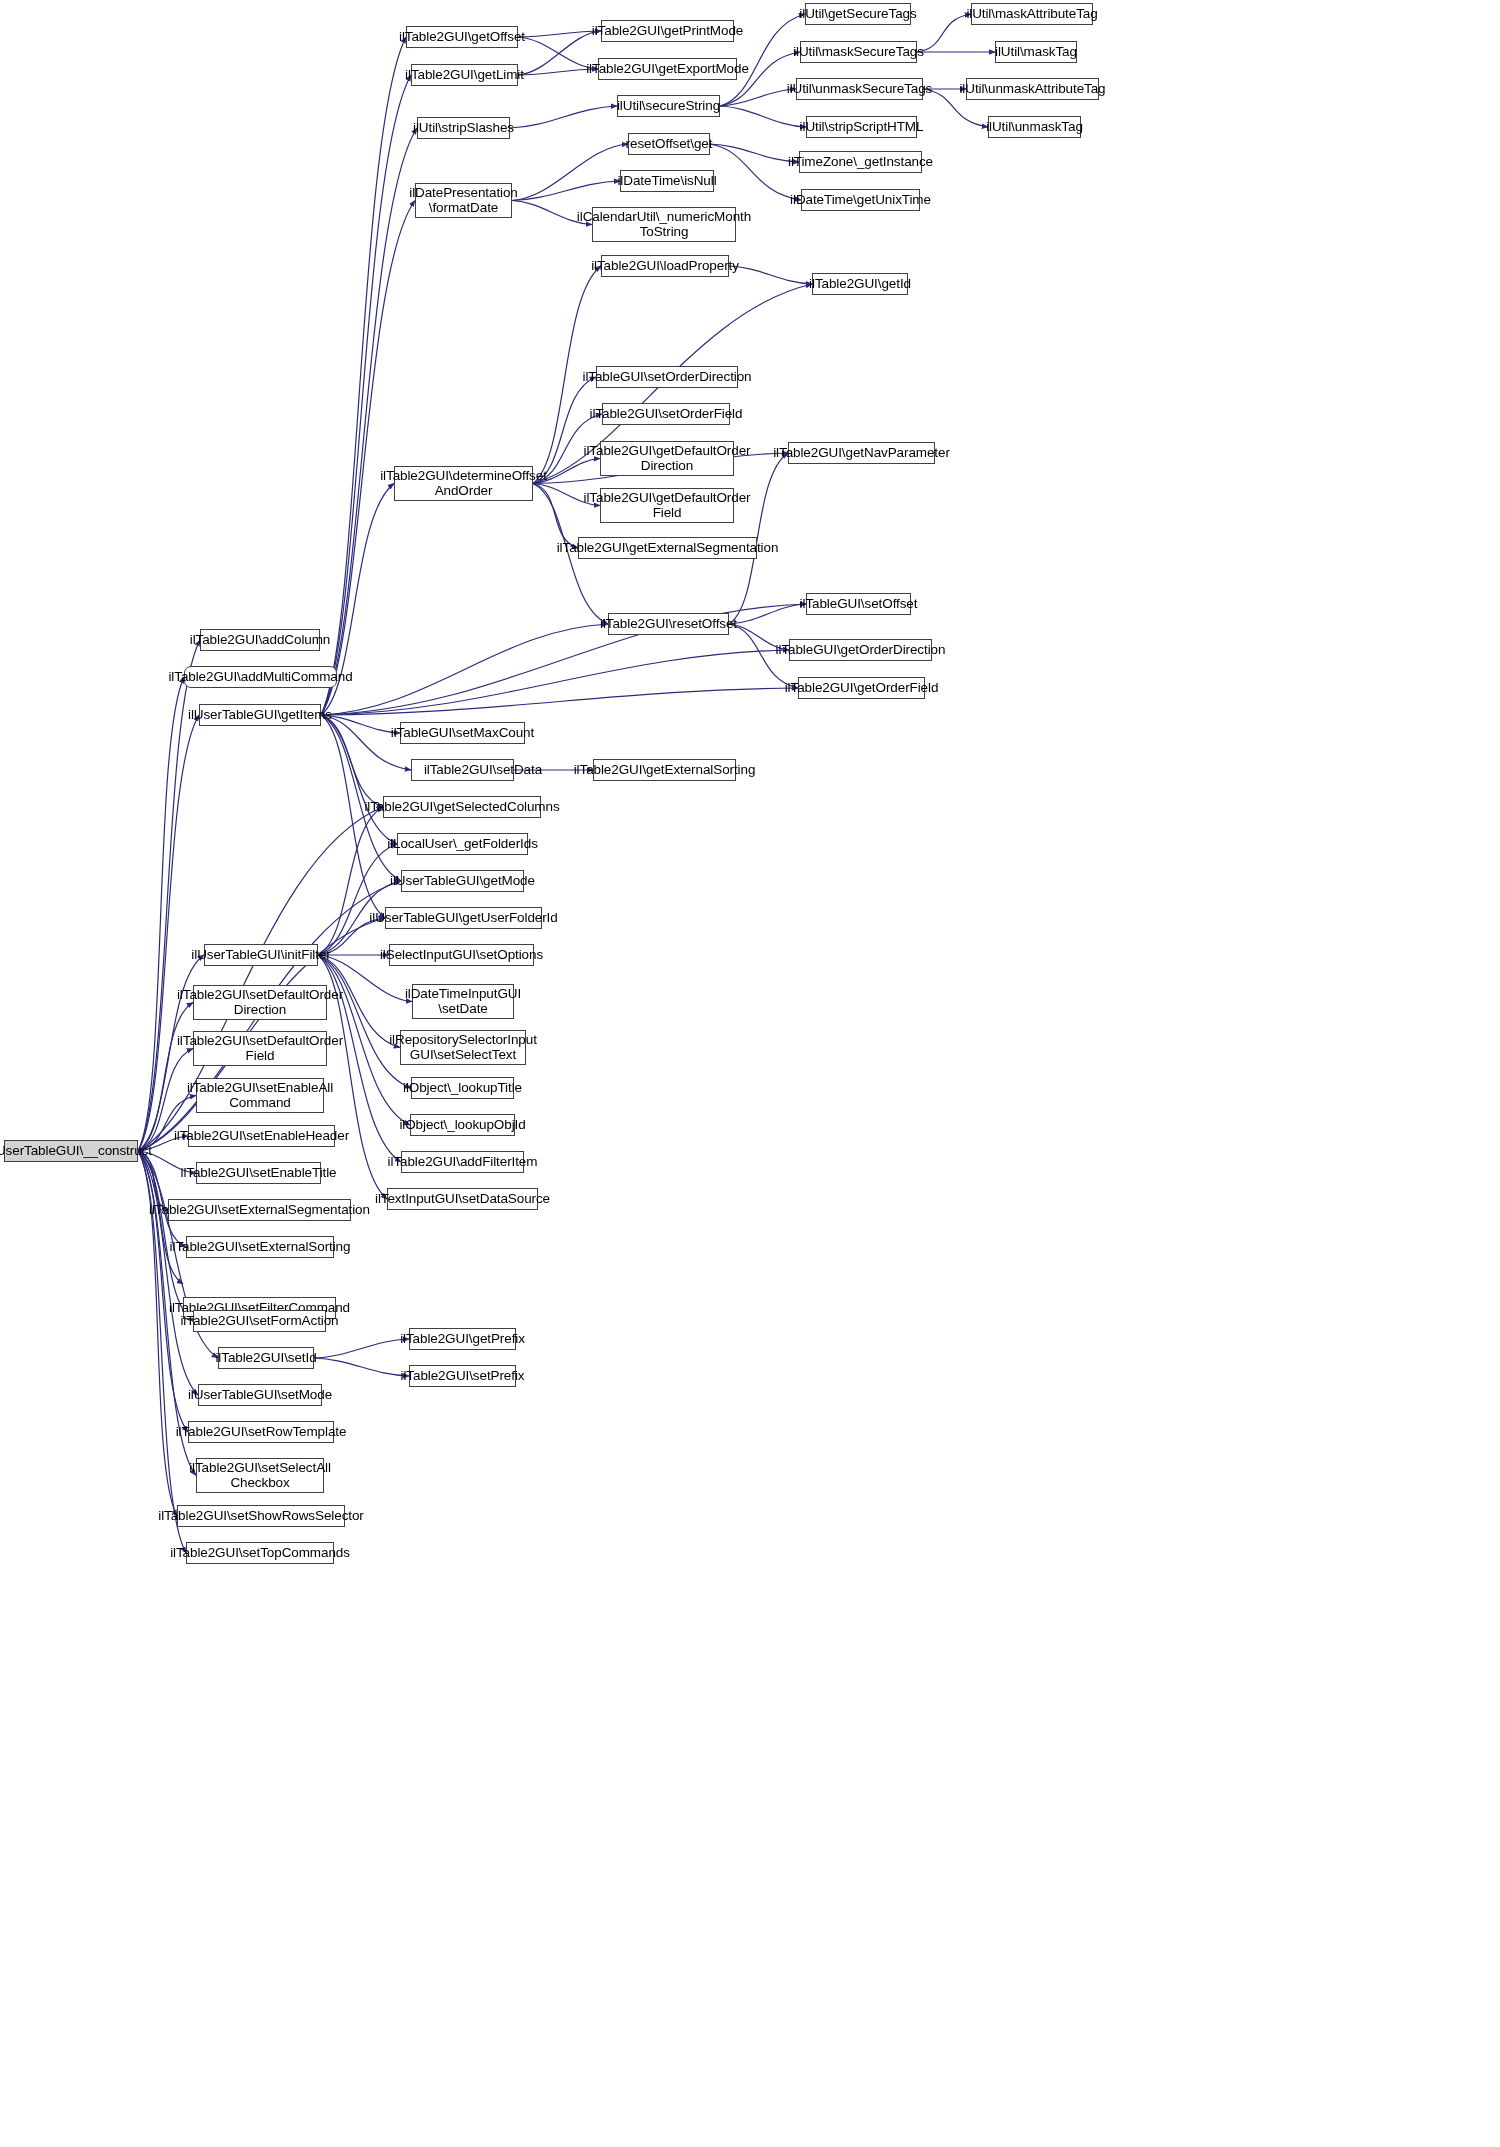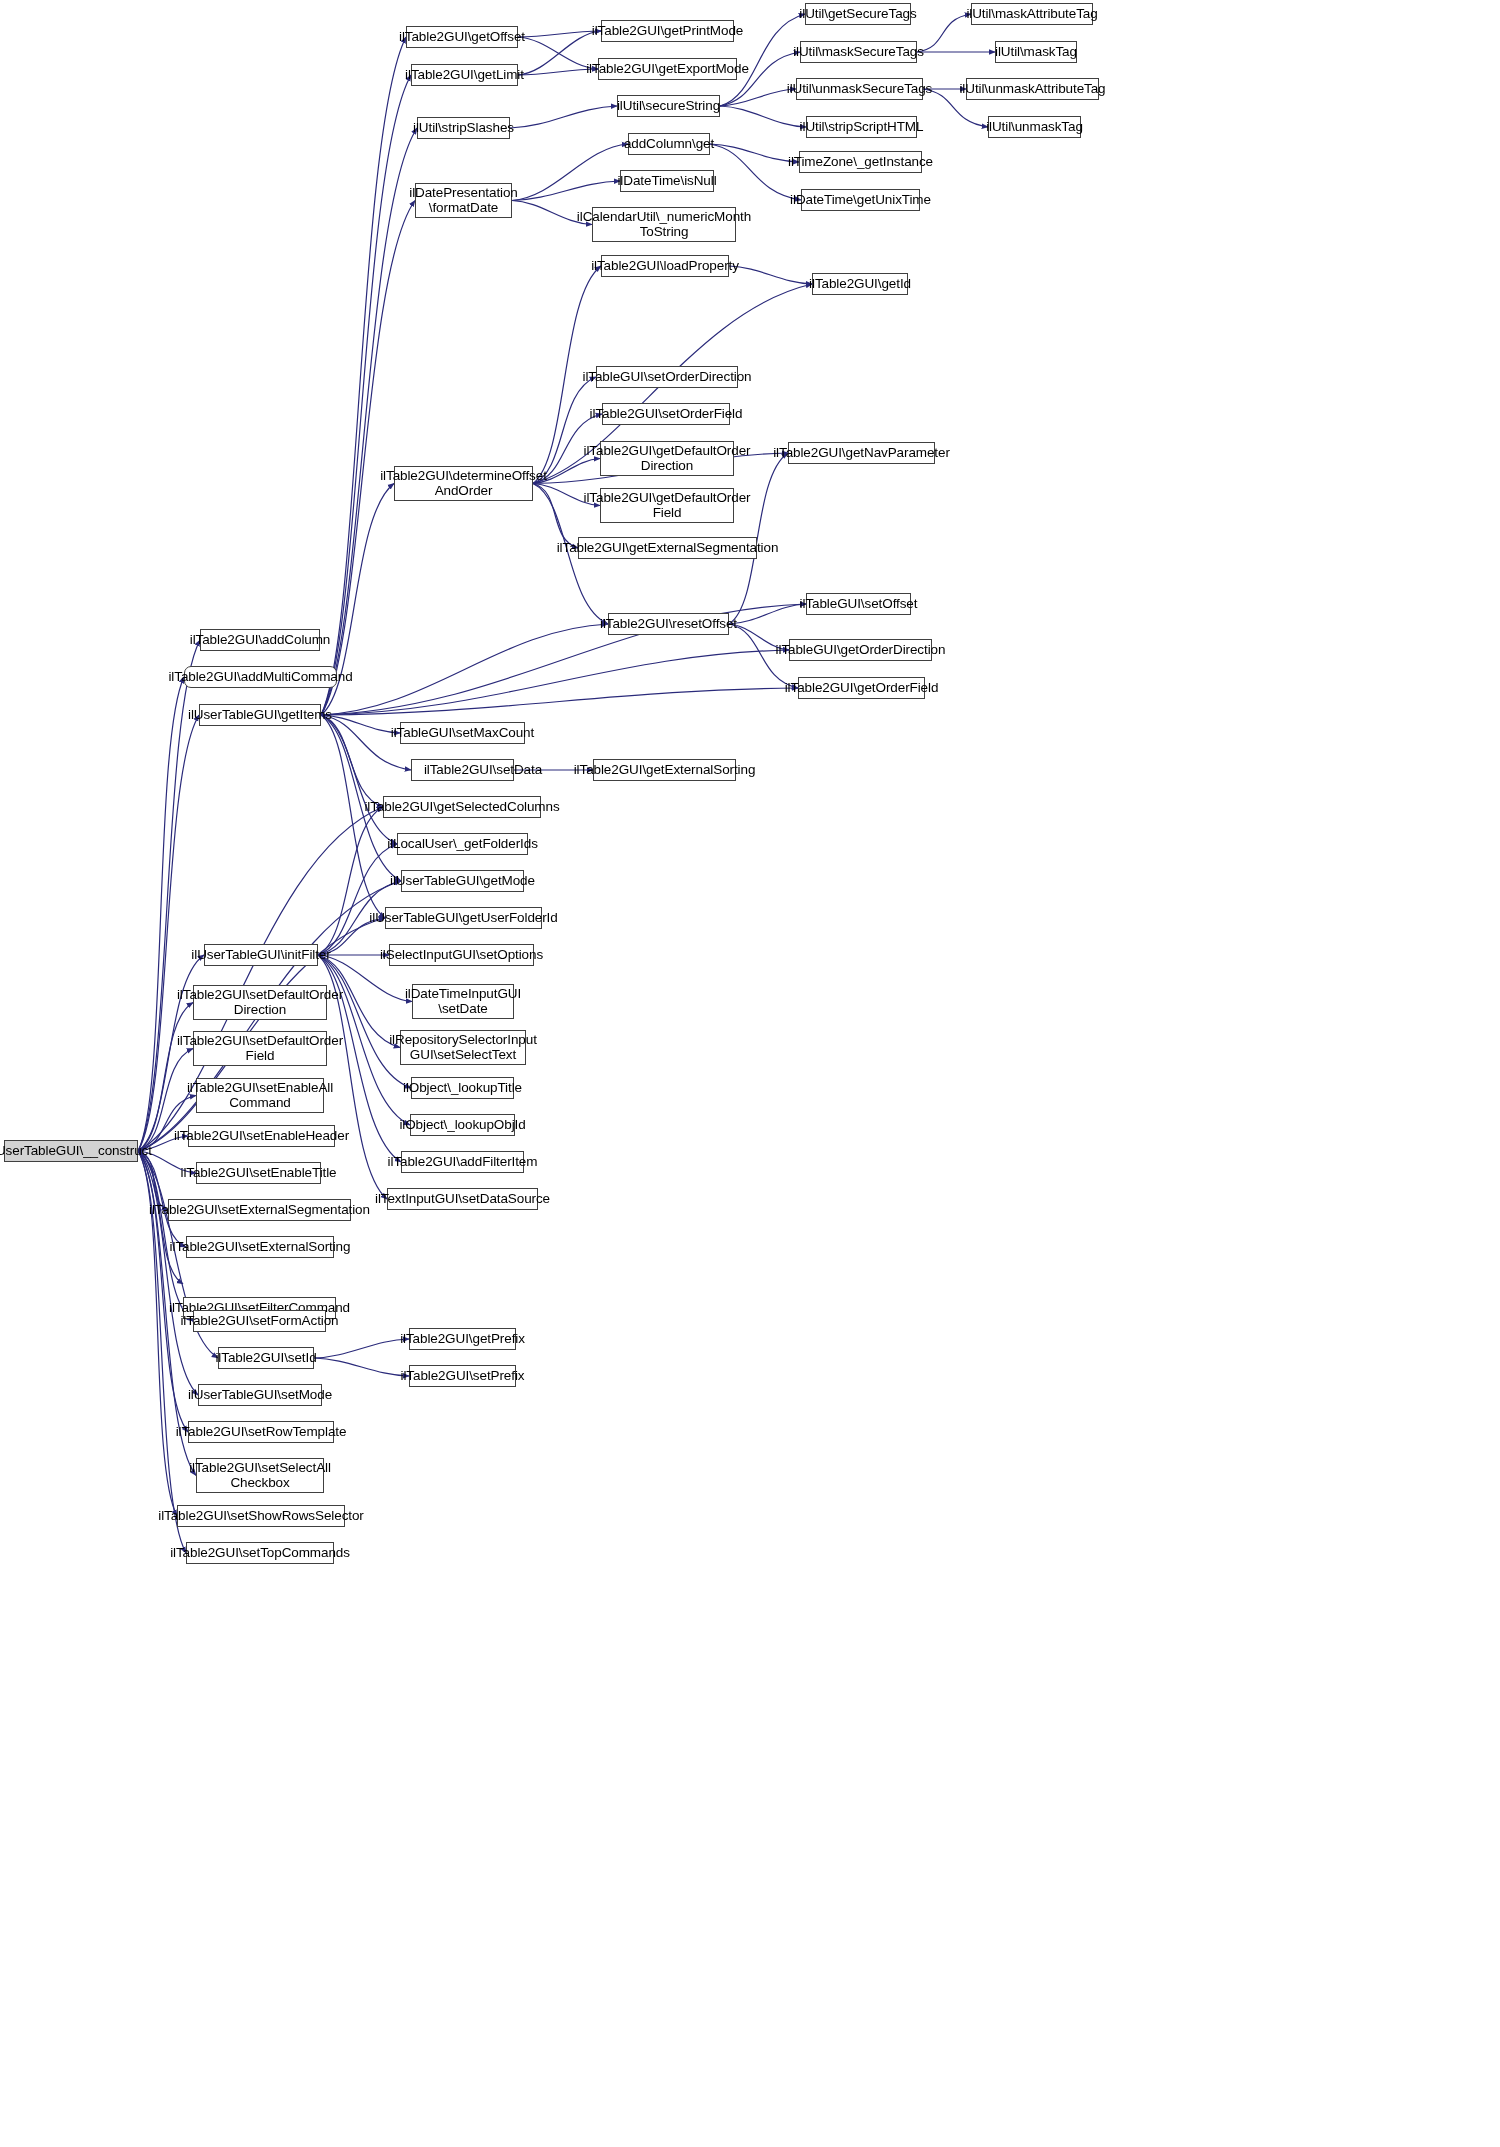--- a/index.html
+++ b/index.html
@@ -141,21 +141,21 @@
   <div id="node-layer">
       <div class="node root" style="left: 4px; top: 1140px; width: 134px; height: 22px;">ilUserTableGUI\__construct</div>
       <div class="node" style="left: 406px; top: 26px; width: 112px; height: 22px;">ilTable2GUI\getOffset</div>
       <div class="node" style="left: 411px; top: 64px; width: 107px; height: 22px;">ilTable2GUI\getLimit</div>
       <div class="node" style="left: 417px; top: 117px; width: 93px; height: 22px;">ilUtil\stripSlashes</div>
       <div class="node" style="left: 415px; top: 183px; width: 97px; height: 35px;">ilDatePresentation
 \formatDate</div>
       <div class="node" style="left: 601px; top: 20px; width: 133px; height: 22px;">ilTable2GUI\getPrintMode</div>
       <div class="node" style="left: 598px; top: 58px; width: 139px; height: 22px;">ilTable2GUI\getExportMode</div>
       <div class="node" style="left: 617px; top: 95px; width: 103px; height: 22px;">ilUtil\secureString</div>
-      <div class="node" style="left: 628px; top: 133px; width: 82px; height: 22px;">addColumn\get</div>
+      <div class="node" style="left: 628px; top: 133px; width: 82px; height: 22px;">resetOffset\get</div>
       <div class="node" style="left: 620px; top: 170px; width: 94px; height: 22px;">ilDateTime\isNull</div>
       <div class="node" style="left: 592px; top: 207px; width: 144px; height: 35px;">ilCalendarUtil\_numericMonth
 ToString</div>
       <div class="node" style="left: 805px; top: 3px; width: 106px; height: 22px;">ilUtil\getSecureTags</div>
       <div class="node" style="left: 800px; top: 41px; width: 117px; height: 22px;">ilUtil\maskSecureTags</div>
       <div class="node" style="left: 796px; top: 78px; width: 127px; height: 22px;">ilUtil\unmaskSecureTags</div>
       <div class="node" style="left: 806px; top: 116px; width: 111px; height: 22px;">ilUtil\stripScriptHTML</div>
       <div class="node" style="left: 799px; top: 151px; width: 123px; height: 22px;">ilTimeZone\_getInstance</div>
       <div class="node" style="left: 801px; top: 189px; width: 119px; height: 22px;">ilDateTime\getUnixTime</div>
       <div class="node" style="left: 971px; top: 3px; width: 122px; height: 22px;">ilUtil\maskAttributeTag</div>

